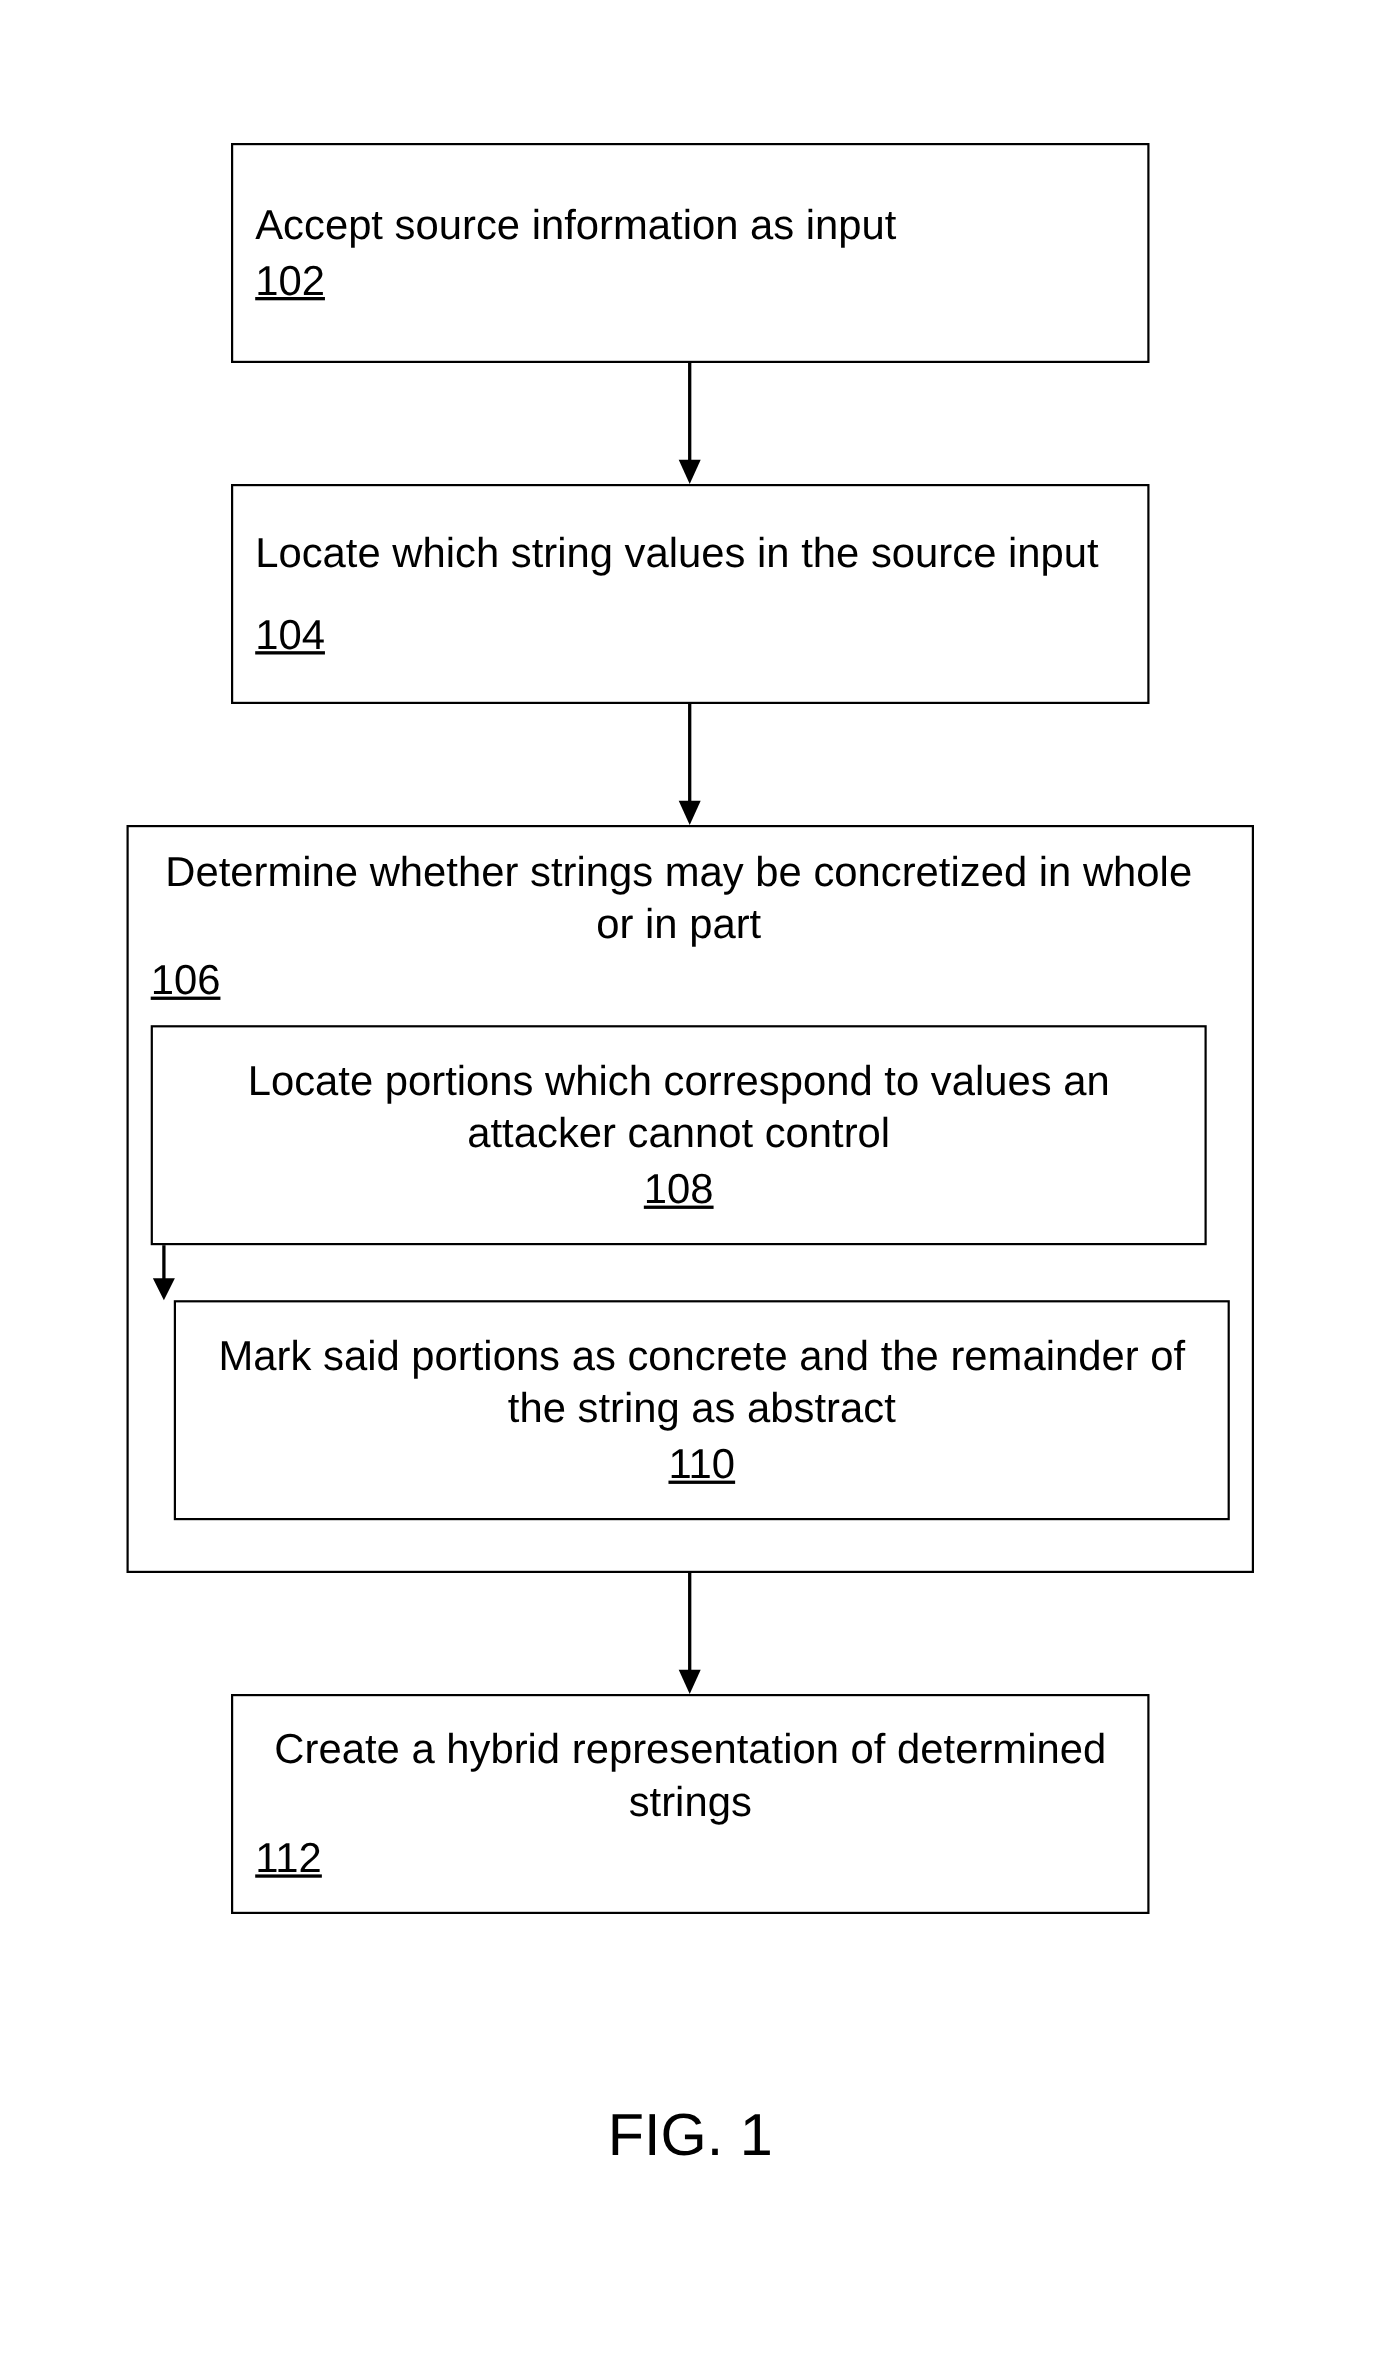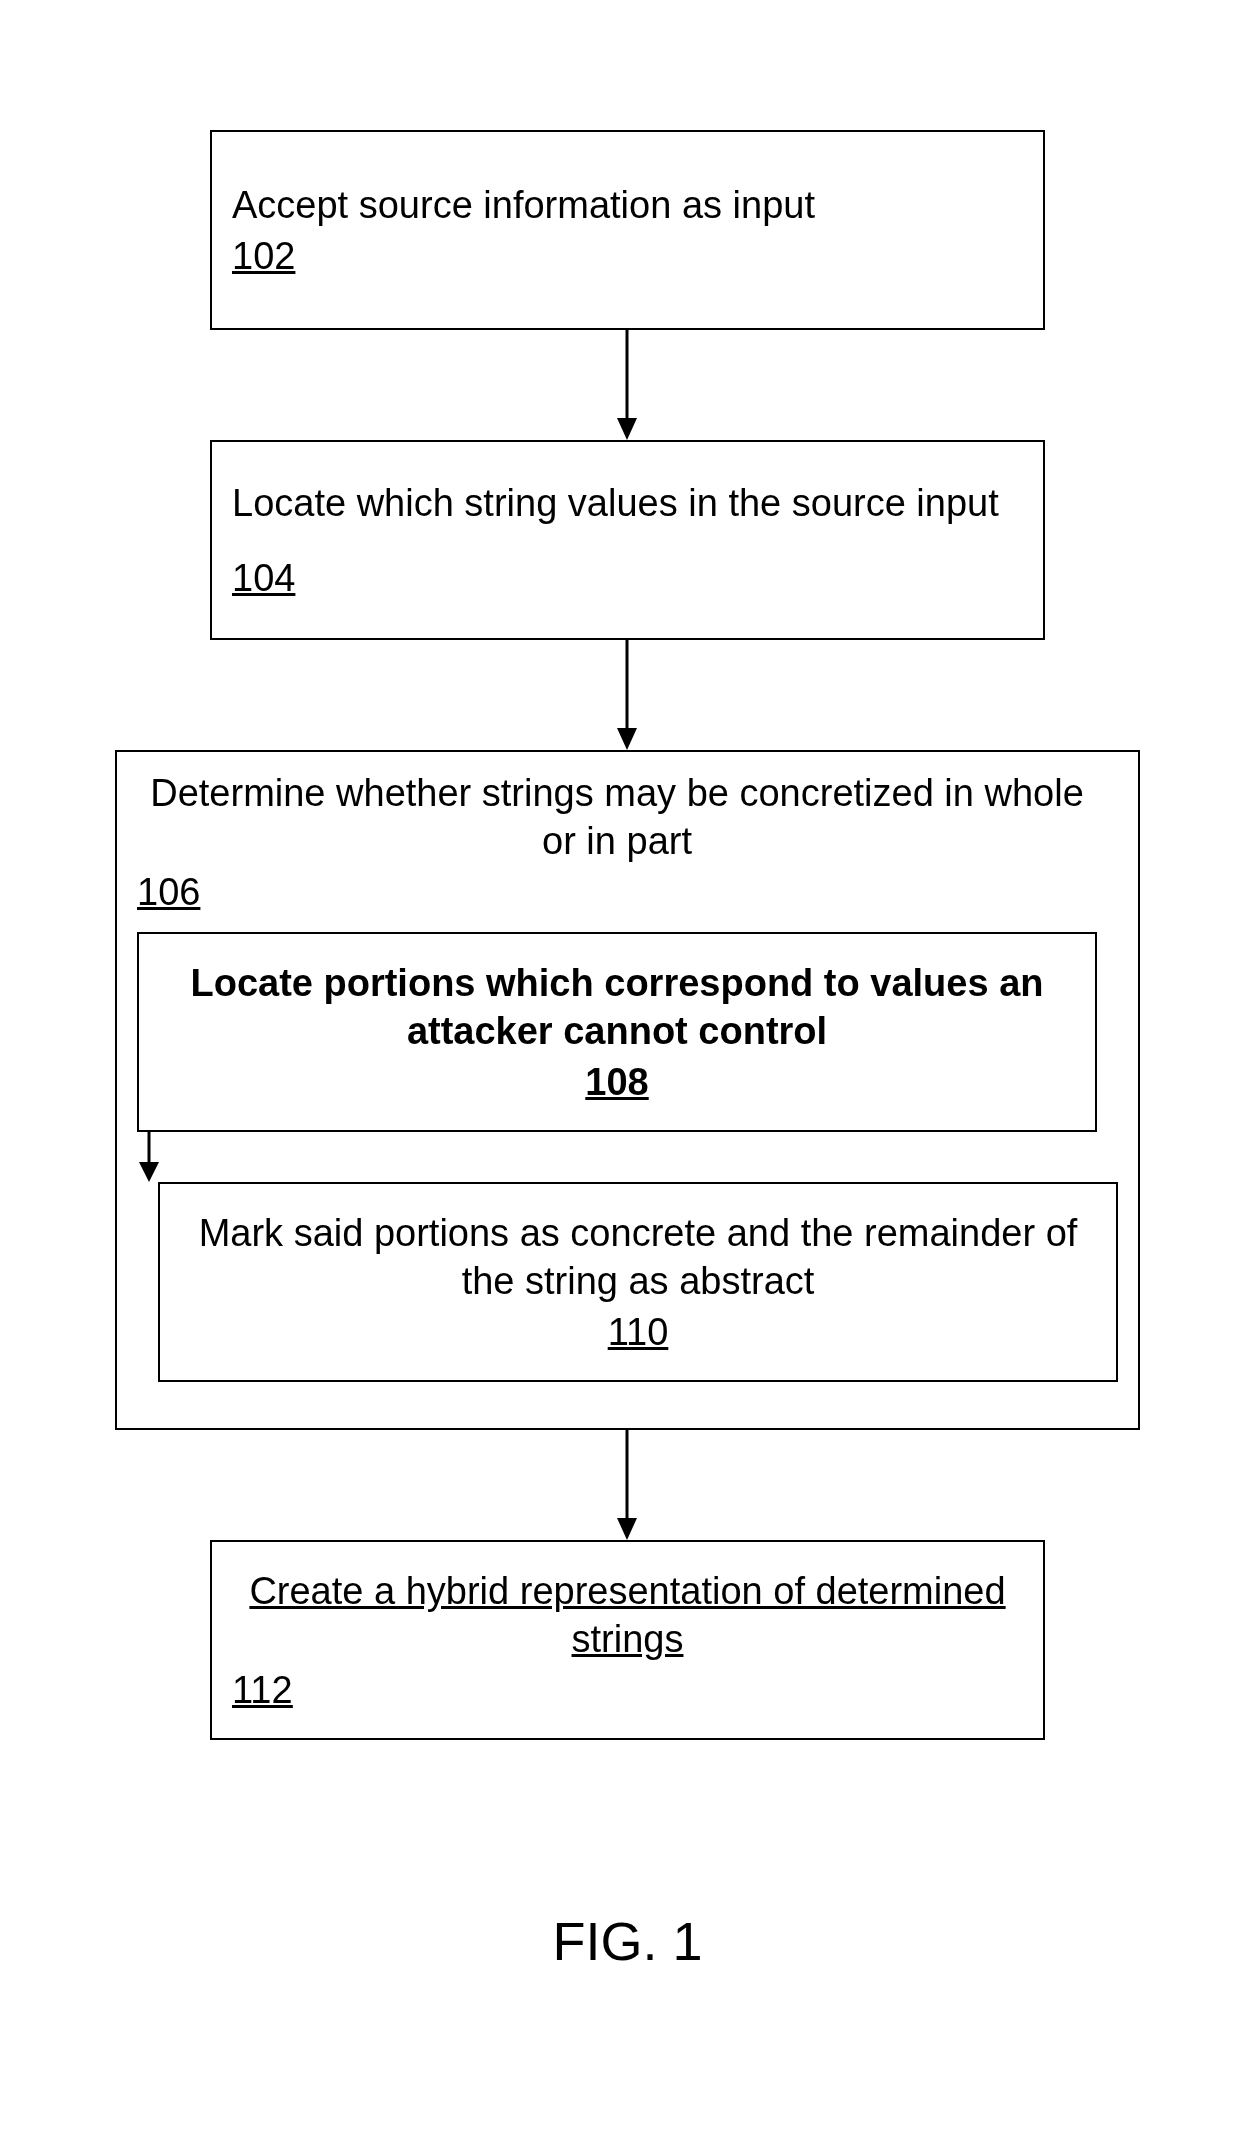--- a/index.html
+++ b/index.html
@@ -82,41 +82,41 @@
 
   <svg class="arrow" style="left:615px; top:640px; width:24px; height:110px;">
     <line x1="12" y1="0" x2="12" y2="90" stroke="#000" stroke-width="3"></line>
     <polygon points="12,110 2,88 22,88" fill="#000"></polygon>
   </svg>
 
   <div class="box" style="left:115px; top:750px; width:1025px; height:680px; justify-content:flex-start; padding-top:18px;">
     <div class="box-text" style="max-width:960px;">Determine whether strings may be concretized in whole or in part</div>
     <div class="ref">106</div>
 
-    <div class="inner-box" style="width:960px; height:200px; margin-top:18px;font-weight:bold;">
+    <div class="inner-box" style="width:960px; height:200px; margin-top:18px;">
       <div class="box-text">Locate portions which correspond to values an attacker cannot control</div>
       <div class="ref">108</div>
     </div>
 
     <svg class="arrow" style="width:24px; height:50px; position:relative;">
       <line x1="12" y1="0" x2="12" y2="32" stroke="#000" stroke-width="3"></line>
       <polygon points="12,50 2,30 22,30" fill="#000"></polygon>
     </svg>
 
     <div class="inner-box" style="width:960px; height:200px;margin-left:21px;">
       <div class="box-text">Mark said portions as concrete and the remainder of the string as abstract</div>
       <div class="ref">110</div>
     </div>
   </div>
 
   <svg class="arrow" style="left:615px; top:1430px; width:24px; height:110px;">
     <line x1="12" y1="0" x2="12" y2="90" stroke="#000" stroke-width="3"></line>
     <polygon points="12,110 2,88 22,88" fill="#000"></polygon>
   </svg>
 
-  <div class="box" style="left:210px; top:1540px; width:835px; height:200px;text-decoration:underline;">
+  <div class="box" style="left:210px; top:1540px; width:835px; height:200px;">
     <div class="box-text">Create a hybrid representation of determined strings</div>
     <div class="ref">112</div>
   </div>
 
   <div class="fig-label" style="top:1910px;">FIG. 1</div>
 
 </div>
 
 </body></html>

